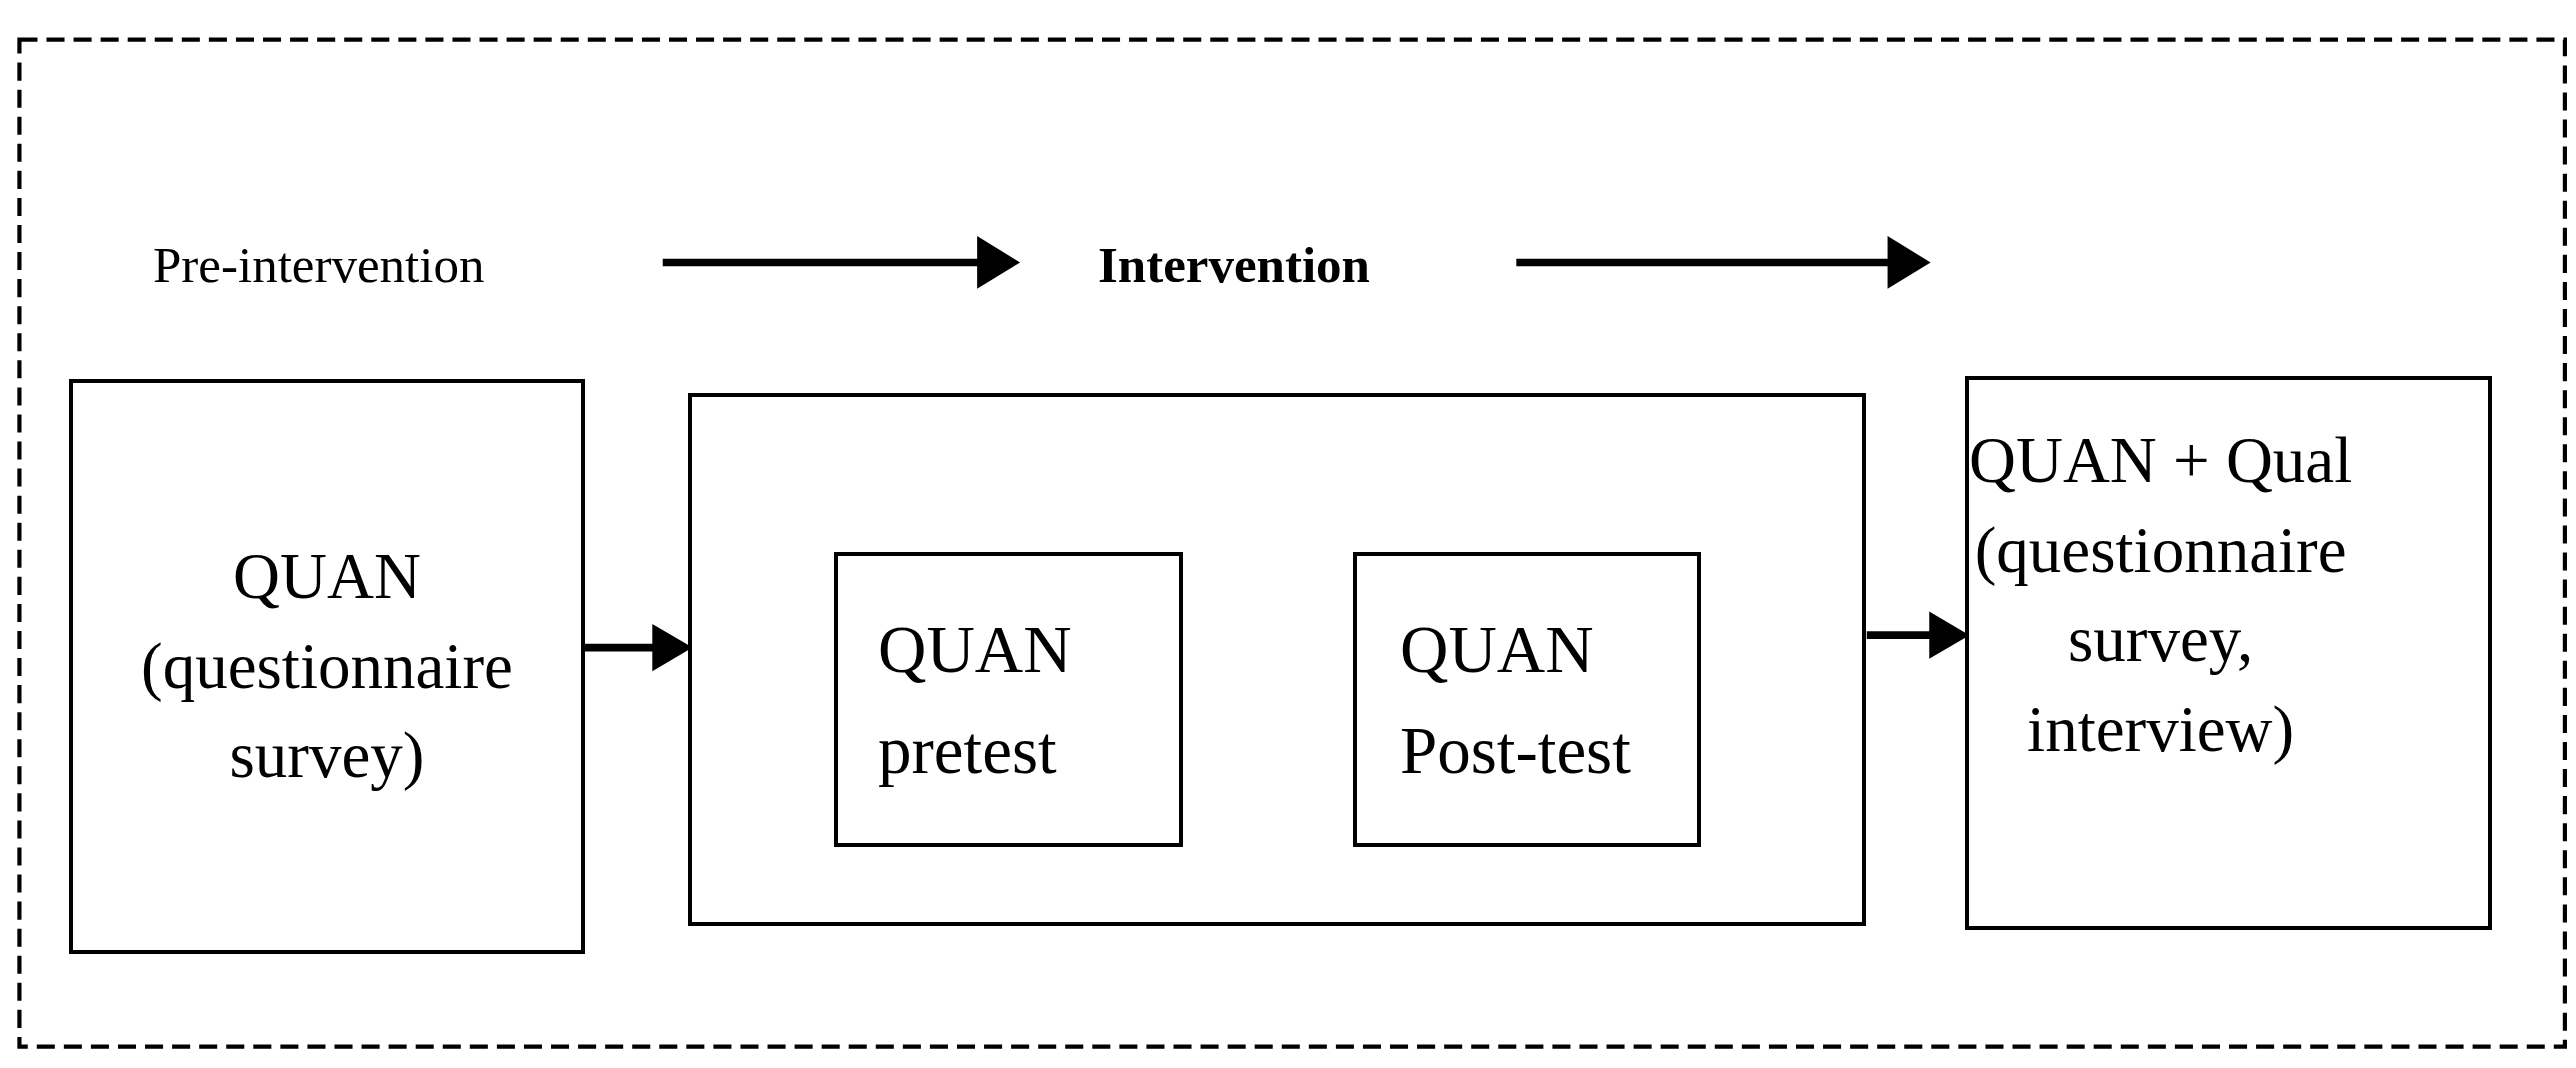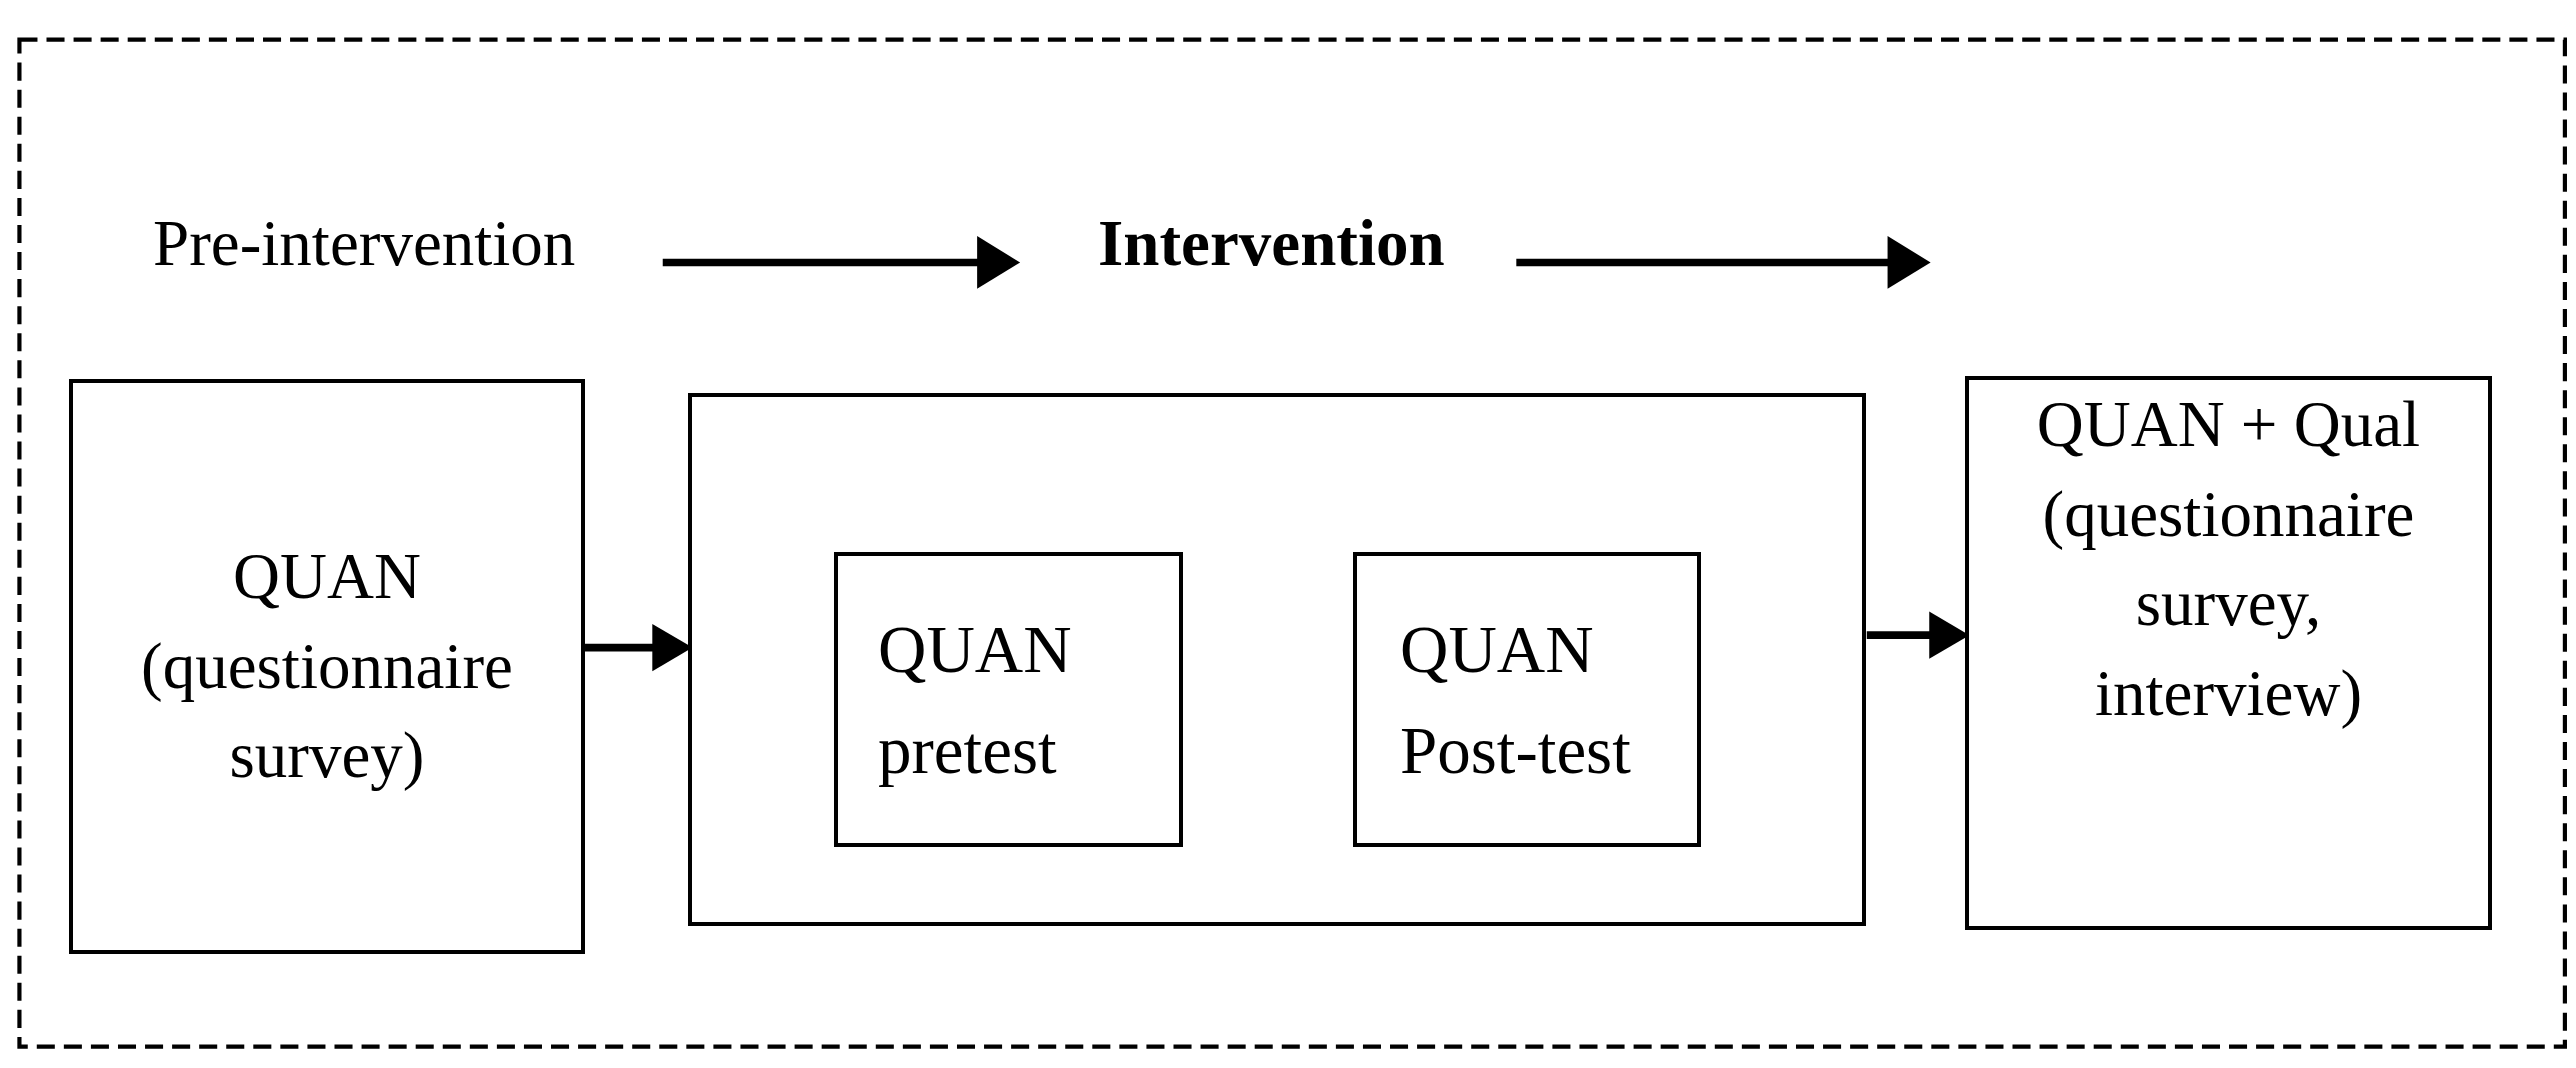--- a/index.html
+++ b/index.html
@@ -17,22 +17,22 @@
     overflow: hidden;
   }
   #wires {
     position: absolute;
     left: 0; top: 0;
     width: 2576px; height: 1069px;
     z-index: 0;
   }
   .phase-label {
     position: absolute;
-    top: 208px;
-    font-size: 65px;
+    top: 237px;
+    font-size: 51px;
     line-height: 1.1;
     white-space: nowrap;
     z-index: 2;
   }
   .phase-label.bold { font-weight: 700; }
   .box {
     position: absolute;
     box-sizing: border-box;
     border: 4.9px solid #000000;
     background: #ffffff;
@@ -68,21 +68,22 @@
     padding-left: 43px;
     text-align: left;
   }
   #pretest-box .label, #posttest-box .label {
     font-size: 67px;
     line-height: 1.5;
   }
   #post-box {
     left: 1965px; top: 376px;
     width: 527px; height: 554px;
-    display: flex; align-items: flex-start; justify-content: center;
+    display: flex; align-items: flex-start; 
+    padding-top: 36px;
     text-align: center;
   }
 </style>
 </head>
 <body>
 
 <div id="stage">
 
   <svg id="wires" viewBox="0 0 3712 1540" xmlns="http://www.w3.org/2000/svg">
 

